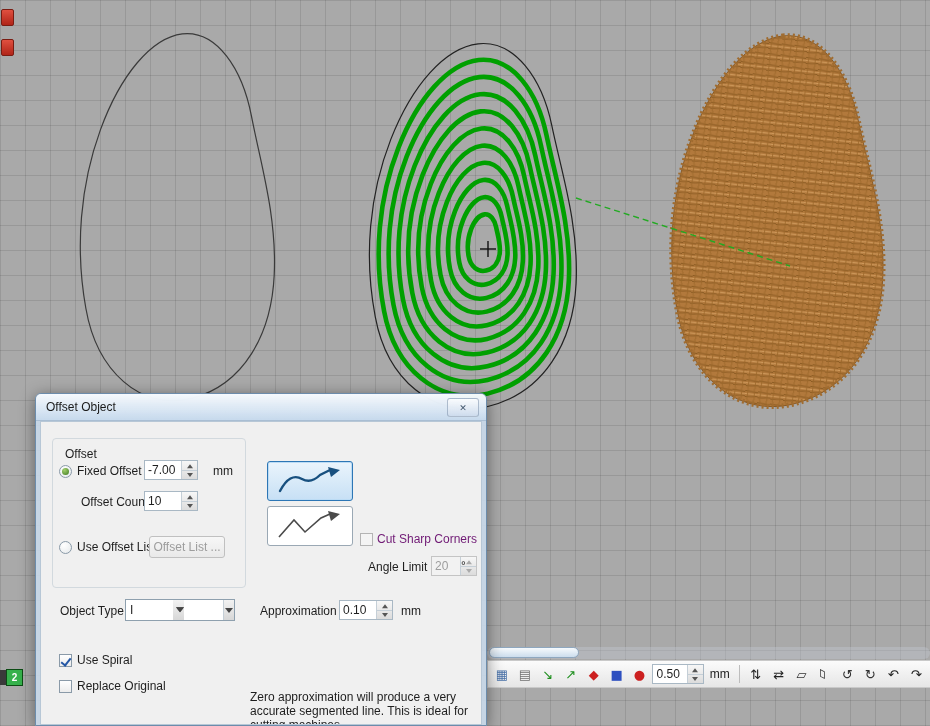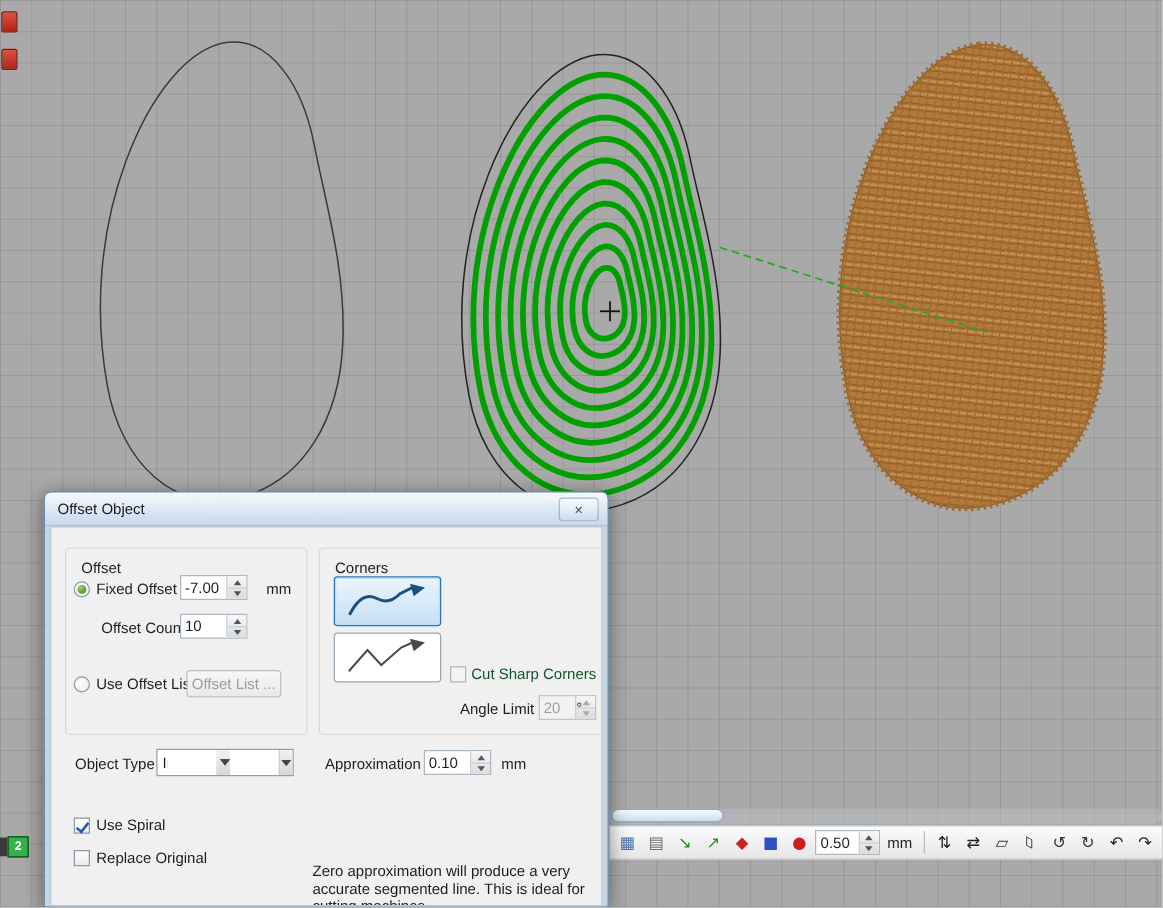--- a/index.html
+++ b/index.html
@@ -70,21 +70,21 @@
     background:radial-gradient(circle at 35% 30%, #fff, #e4e8ea);box-sizing:border-box;}
   .radio.checked::after{content:"";position:absolute;left:2px;top:2px;right:2px;bottom:2px;border-radius:50%;
     background:radial-gradient(circle at 35% 30%, #a2d06c, #3f7a20);}
   .checkbox{position:absolute;width:13px;height:13px;border:1px solid #8a9aa8;
     background:linear-gradient(#fff,#ececec);box-sizing:border-box;}
   .checkbox.checked::after{content:"";position:absolute;left:3px;top:0.5px;width:4px;height:8px;
     border-right:2px solid #2457a5;border-bottom:2px solid #2457a5;transform:rotate(38deg);}
   .checkbox.dis{border-color:#b4b4b4;background:#f4f4f4;}
 
   .lbl{position:absolute;white-space:nowrap;}
-  .lbl.dis{color:#14532d;}
+  .lbl.dis{color:#701a75;}
   .note{position:absolute;width:234px;line-height:14px;color:#1e1e1e;}
 
   
   .dialog{position:absolute;left:35px;top:393px;width:452px;height:333px;box-sizing:border-box;
     background:rgba(203,221,238,0.85);border:1px solid #6c8cab;border-radius:6px 6px 0 0;
     box-shadow:0 3px 16px rgba(0,0,0,0.45);}
   .titlebar{position:absolute;left:0;top:0;right:0;height:26px;border-radius:5px 5px 0 0;
     background:linear-gradient(rgba(251,253,255,0.9),rgba(198,218,238,0.85));
     border-bottom:1px solid rgba(150,175,200,0.8);}
   .titlebar .title{position:absolute;left:10px;top:6px;color:#1b1b1b;}
@@ -224,23 +224,20 @@
             <span class="dn"></span>
           </span>
       </span>
 
       <span class="radio" style="left:18px;top:119px"></span>
       <span class="lbl" style="left:36px;top:118px">Use Offset List</span>
       <span class="btn disabled" style="left:108px;top:114px;width:76px;height:22px">
         <span>Offset List ...</span>
       </span>
 
-      <div class="group" style="left:214px;top:16px;width:227px;height:148px">
-        <span class="group-label">Corners</span>
-      </div>
       <span class="corner-btn sel" style="left:226px;top:39px">
         <svg width="72" height="30" viewBox="0 0 72 30">
           <path d="M6,25 Q16,6 28,13 Q37,18 46,9 L56,4" fill="none" stroke="#18507f" stroke-width="2.4" stroke-linecap="round"></path>
           <path d="M54,1 L66,4 L57,11 Z" fill="#18507f"></path>
         </svg>
       </span>
       <span class="corner-btn plain" style="left:226px;top:84px">
         <svg width="72" height="30" viewBox="0 0 72 30">
           <path d="M5,26 L20,9 L31,21 L47,7 L56,3" fill="none" stroke="#4a4a4a" stroke-width="1.6"></path>
           <path d="M54,0 L66,3 L57,10 Z" fill="#4a4a4a"></path>

